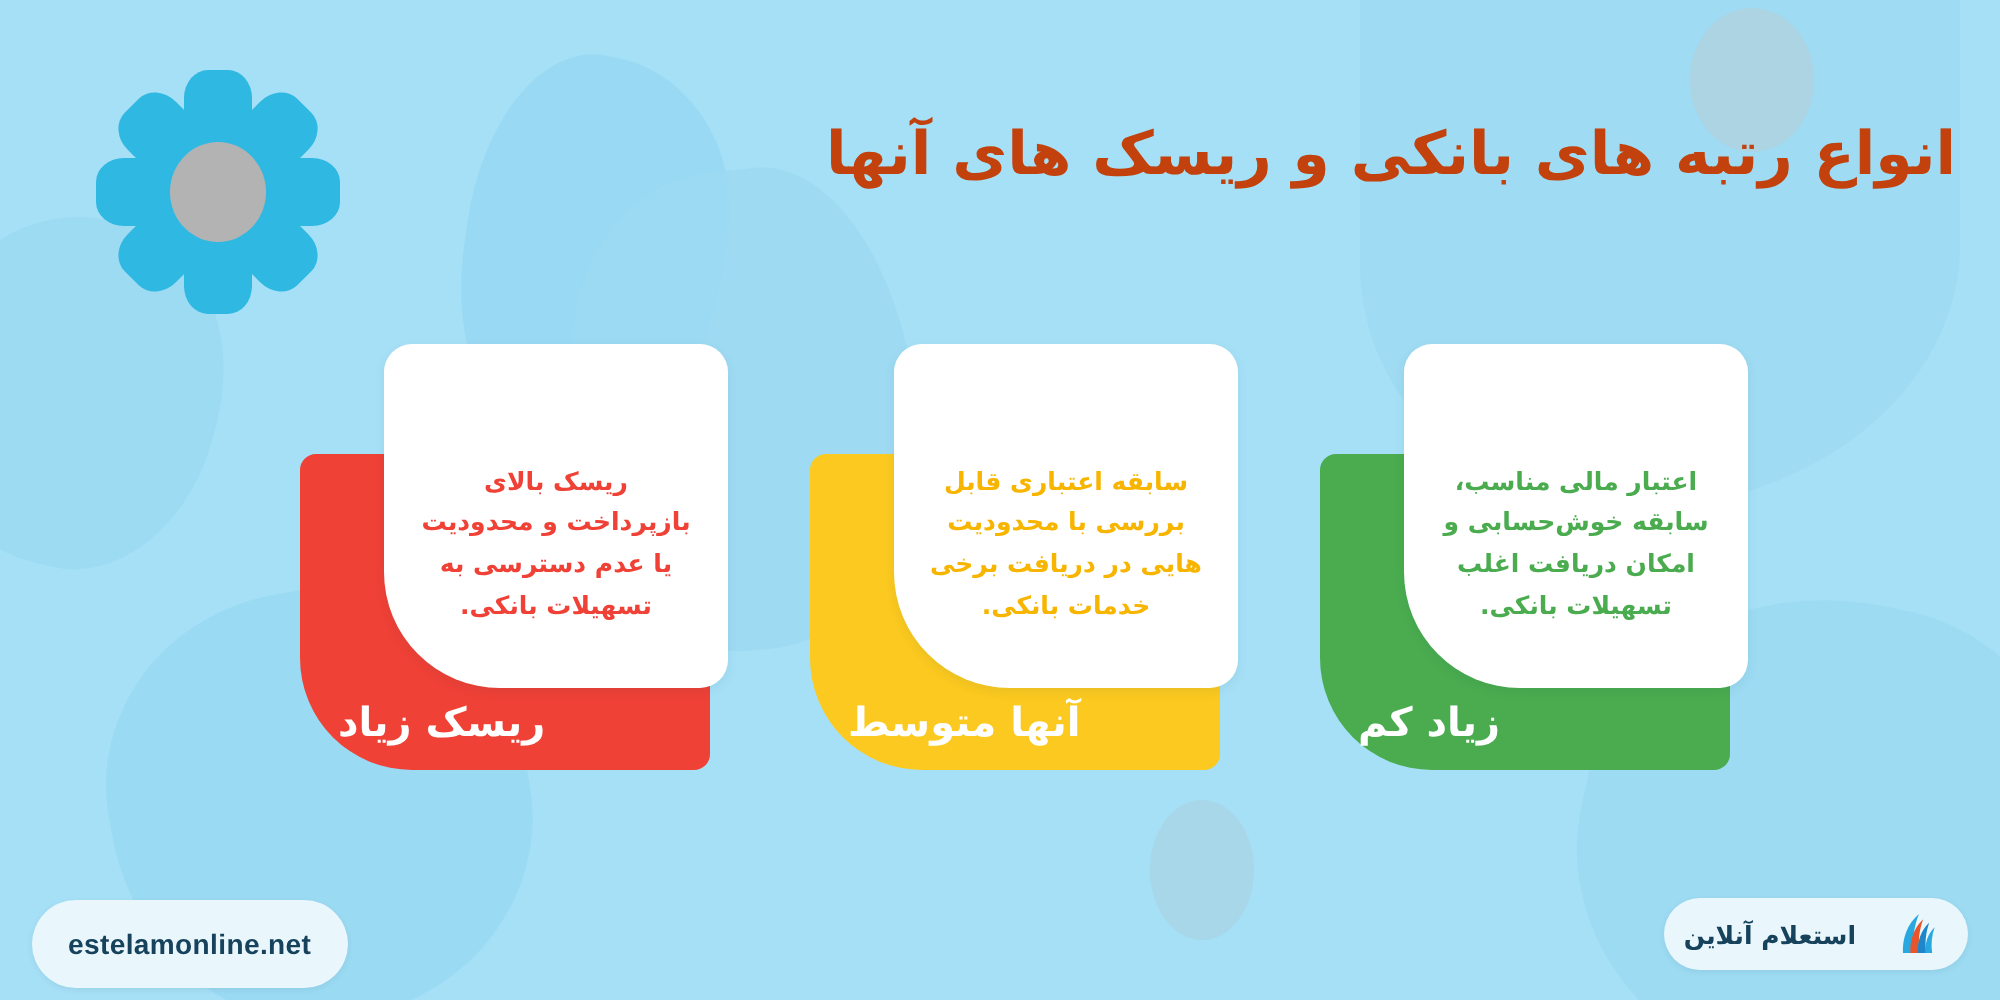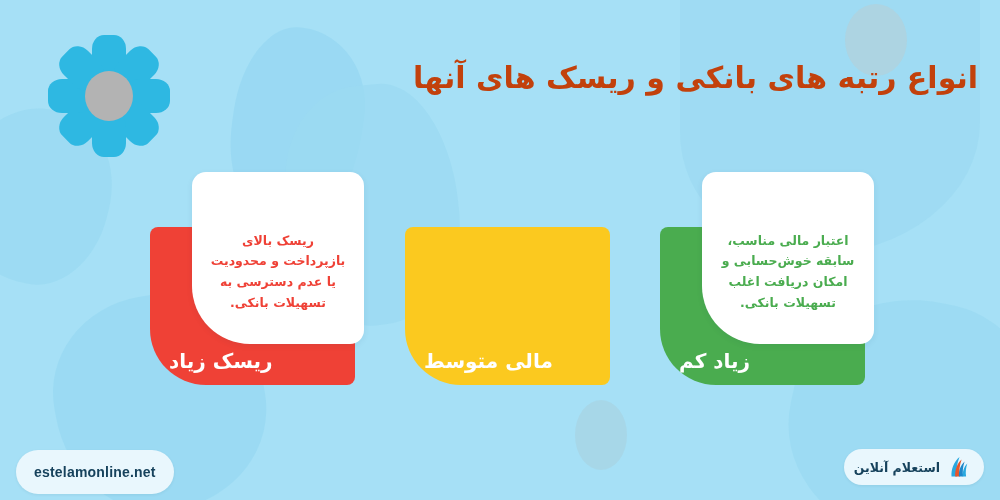--- a/index.html
+++ b/index.html
@@ -223,21 +223,21 @@
     font-size: 14px;
     font-weight: bold;
     font-family: "Liberation Sans", sans-serif;
     letter-spacing: .2px;
   }
   .badge-brand {
     right: 16px;
     top: 449px;
     height: 36px;
     padding: 0 14px 0 10px;
-    gap: 8px;
+    gap: 20px;
     direction: rtl;
   }
   .badge-brand .brand-text {
     color: #16425c;
     font-size: 12.5px;
     font-weight: bold;
     direction: rtl;
   }
   .brand-mark {
     width: 22px;
@@ -281,21 +281,24 @@
       <div class="card-color">
         <div class="card-label">ریسک زیاد</div>
       </div>
       <div class="card-white">
         <div class="card-body">ریسک بالای بازپرداخت و محدودیت یا عدم دسترسی به تسهیلات بانکی.</div>
       </div>
     </div>
 
     <div class="card card-mid">
       <div class="card-color">
-        <div class="card-label">مالی متوسط</div>
+        <div class="card-label">آنها متوسط</div>
+      </div>
+      <div class="card-white">
+        <div class="card-body">سابقه اعتباری قابل بررسی با محدودیت هایی در دریافت برخی خدمات بانکی.</div>
       </div>
     </div>
 
     <div class="card card-low">
       <div class="card-color">
         <div class="card-label">زیاد کم</div>
       </div>
       <div class="card-white">
         <div class="card-body">اعتبار مالی مناسب، سابقه خوش‌حسابی و امکان دریافت اغلب تسهیلات بانکی.</div>
       </div>

